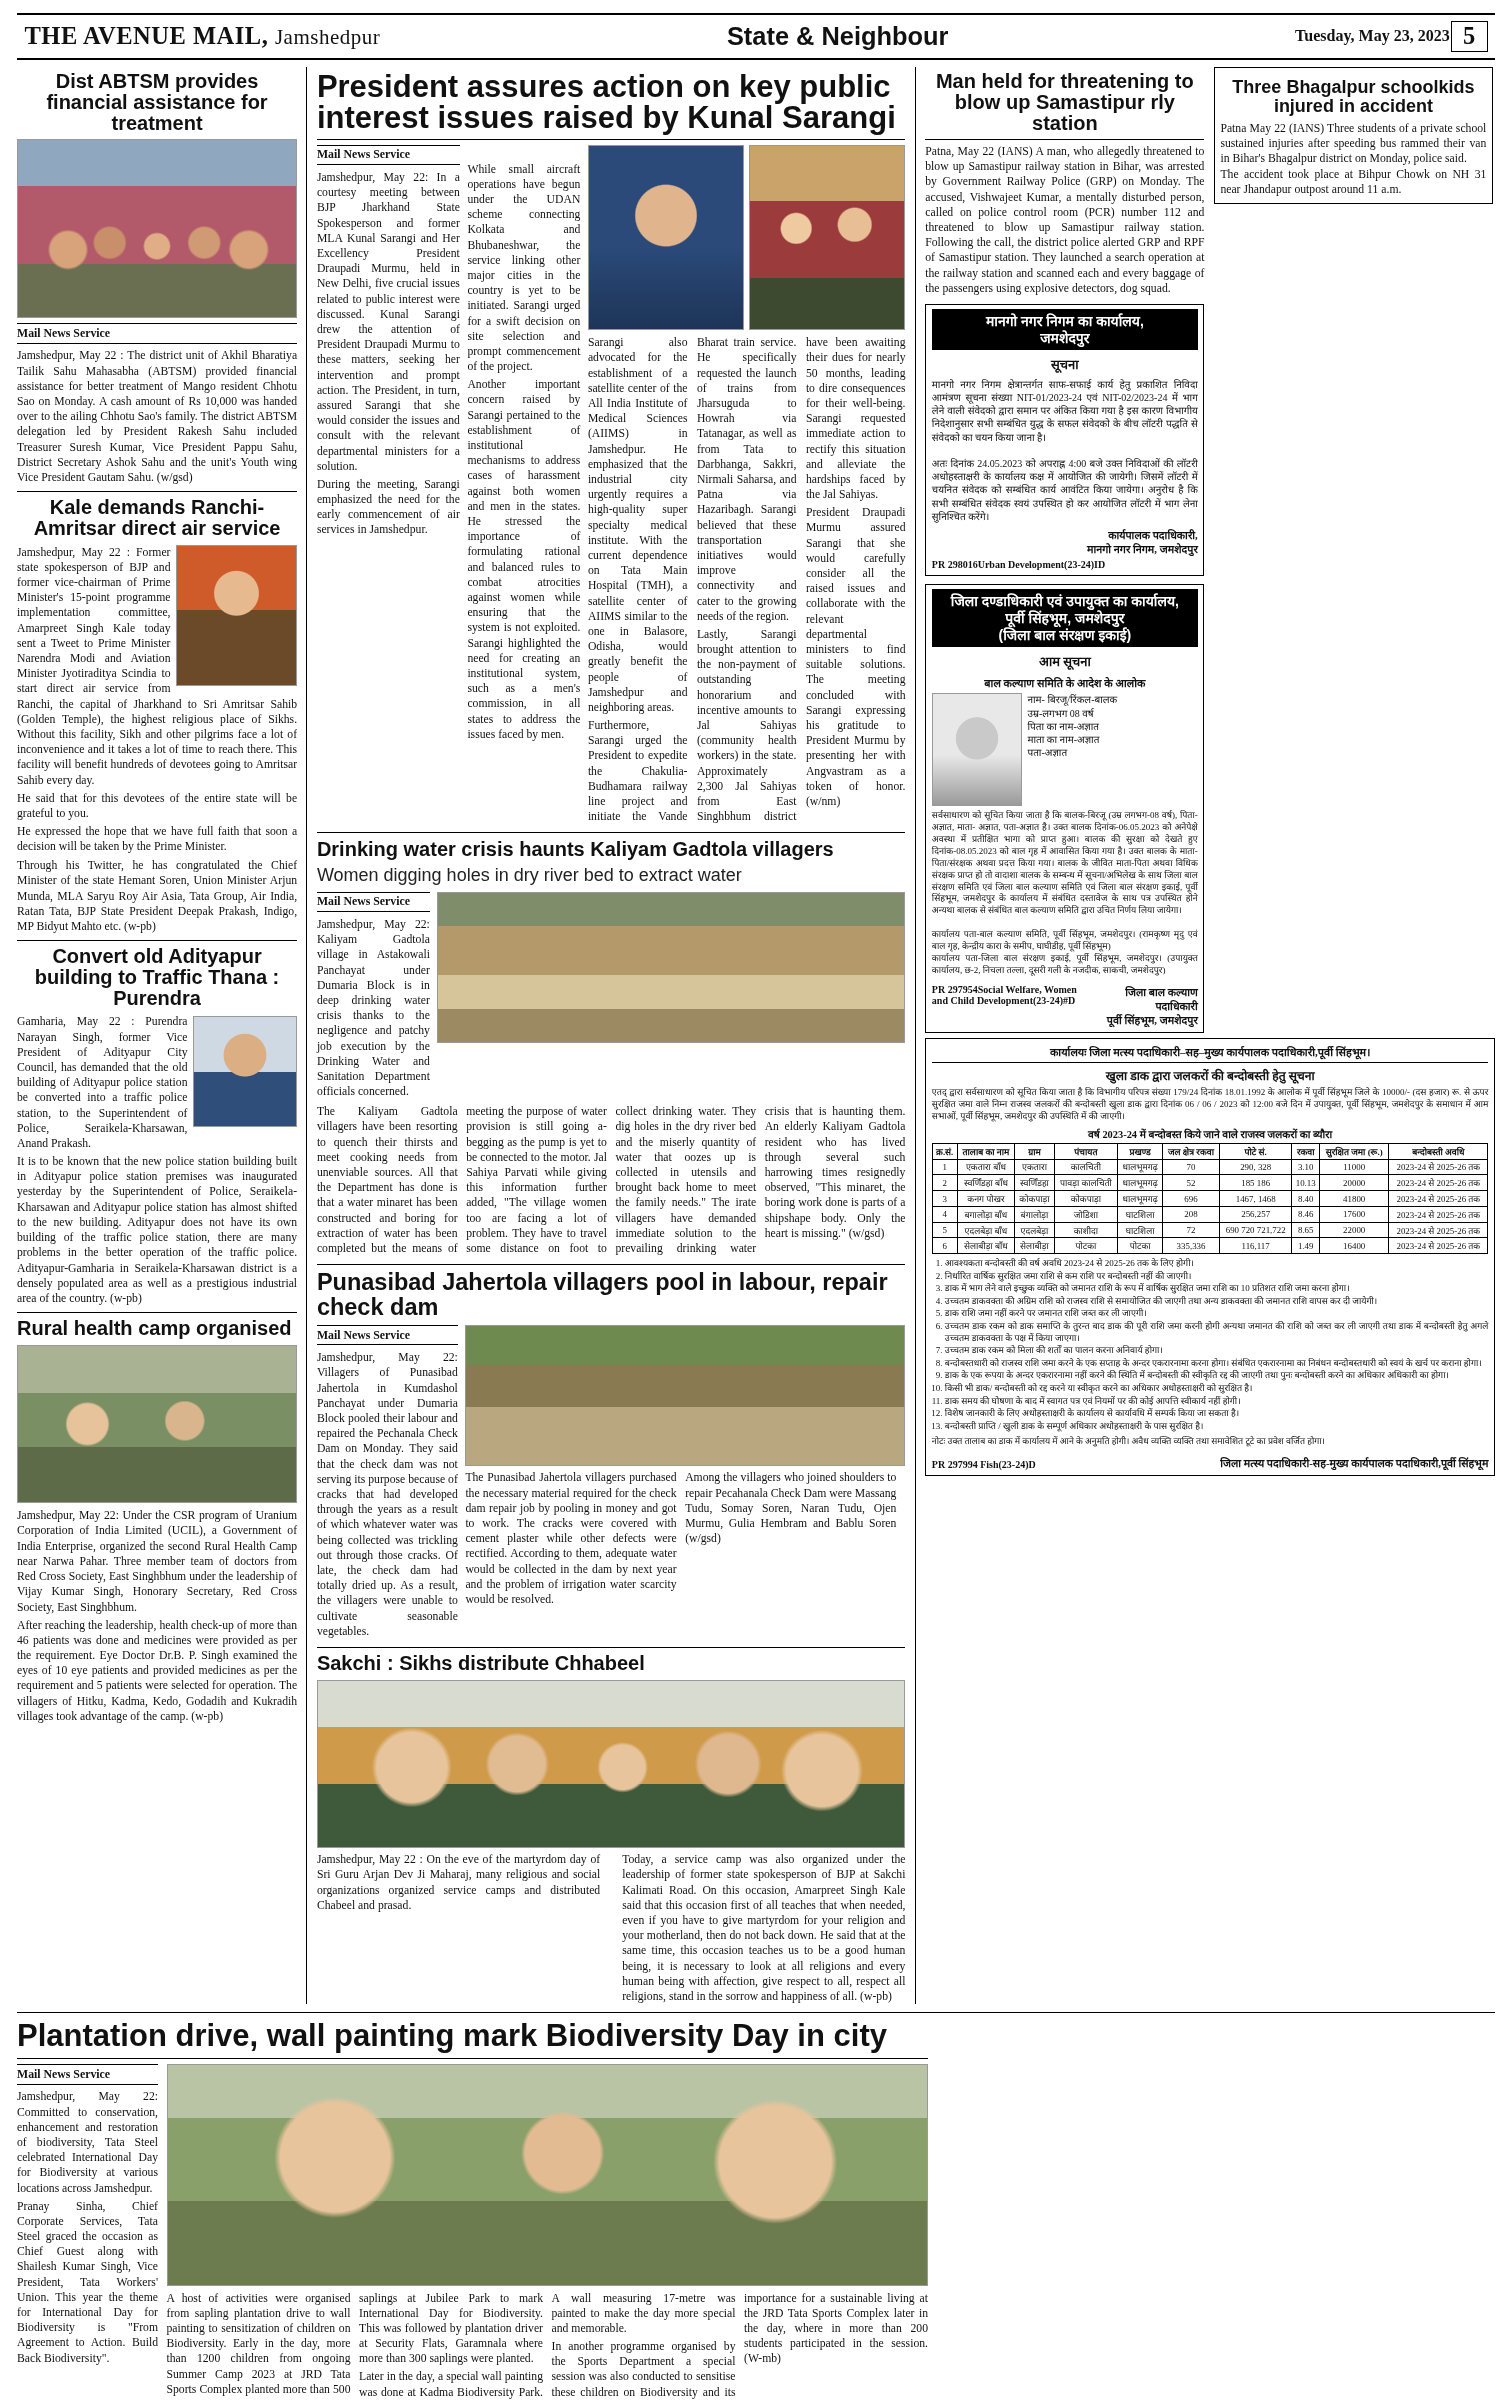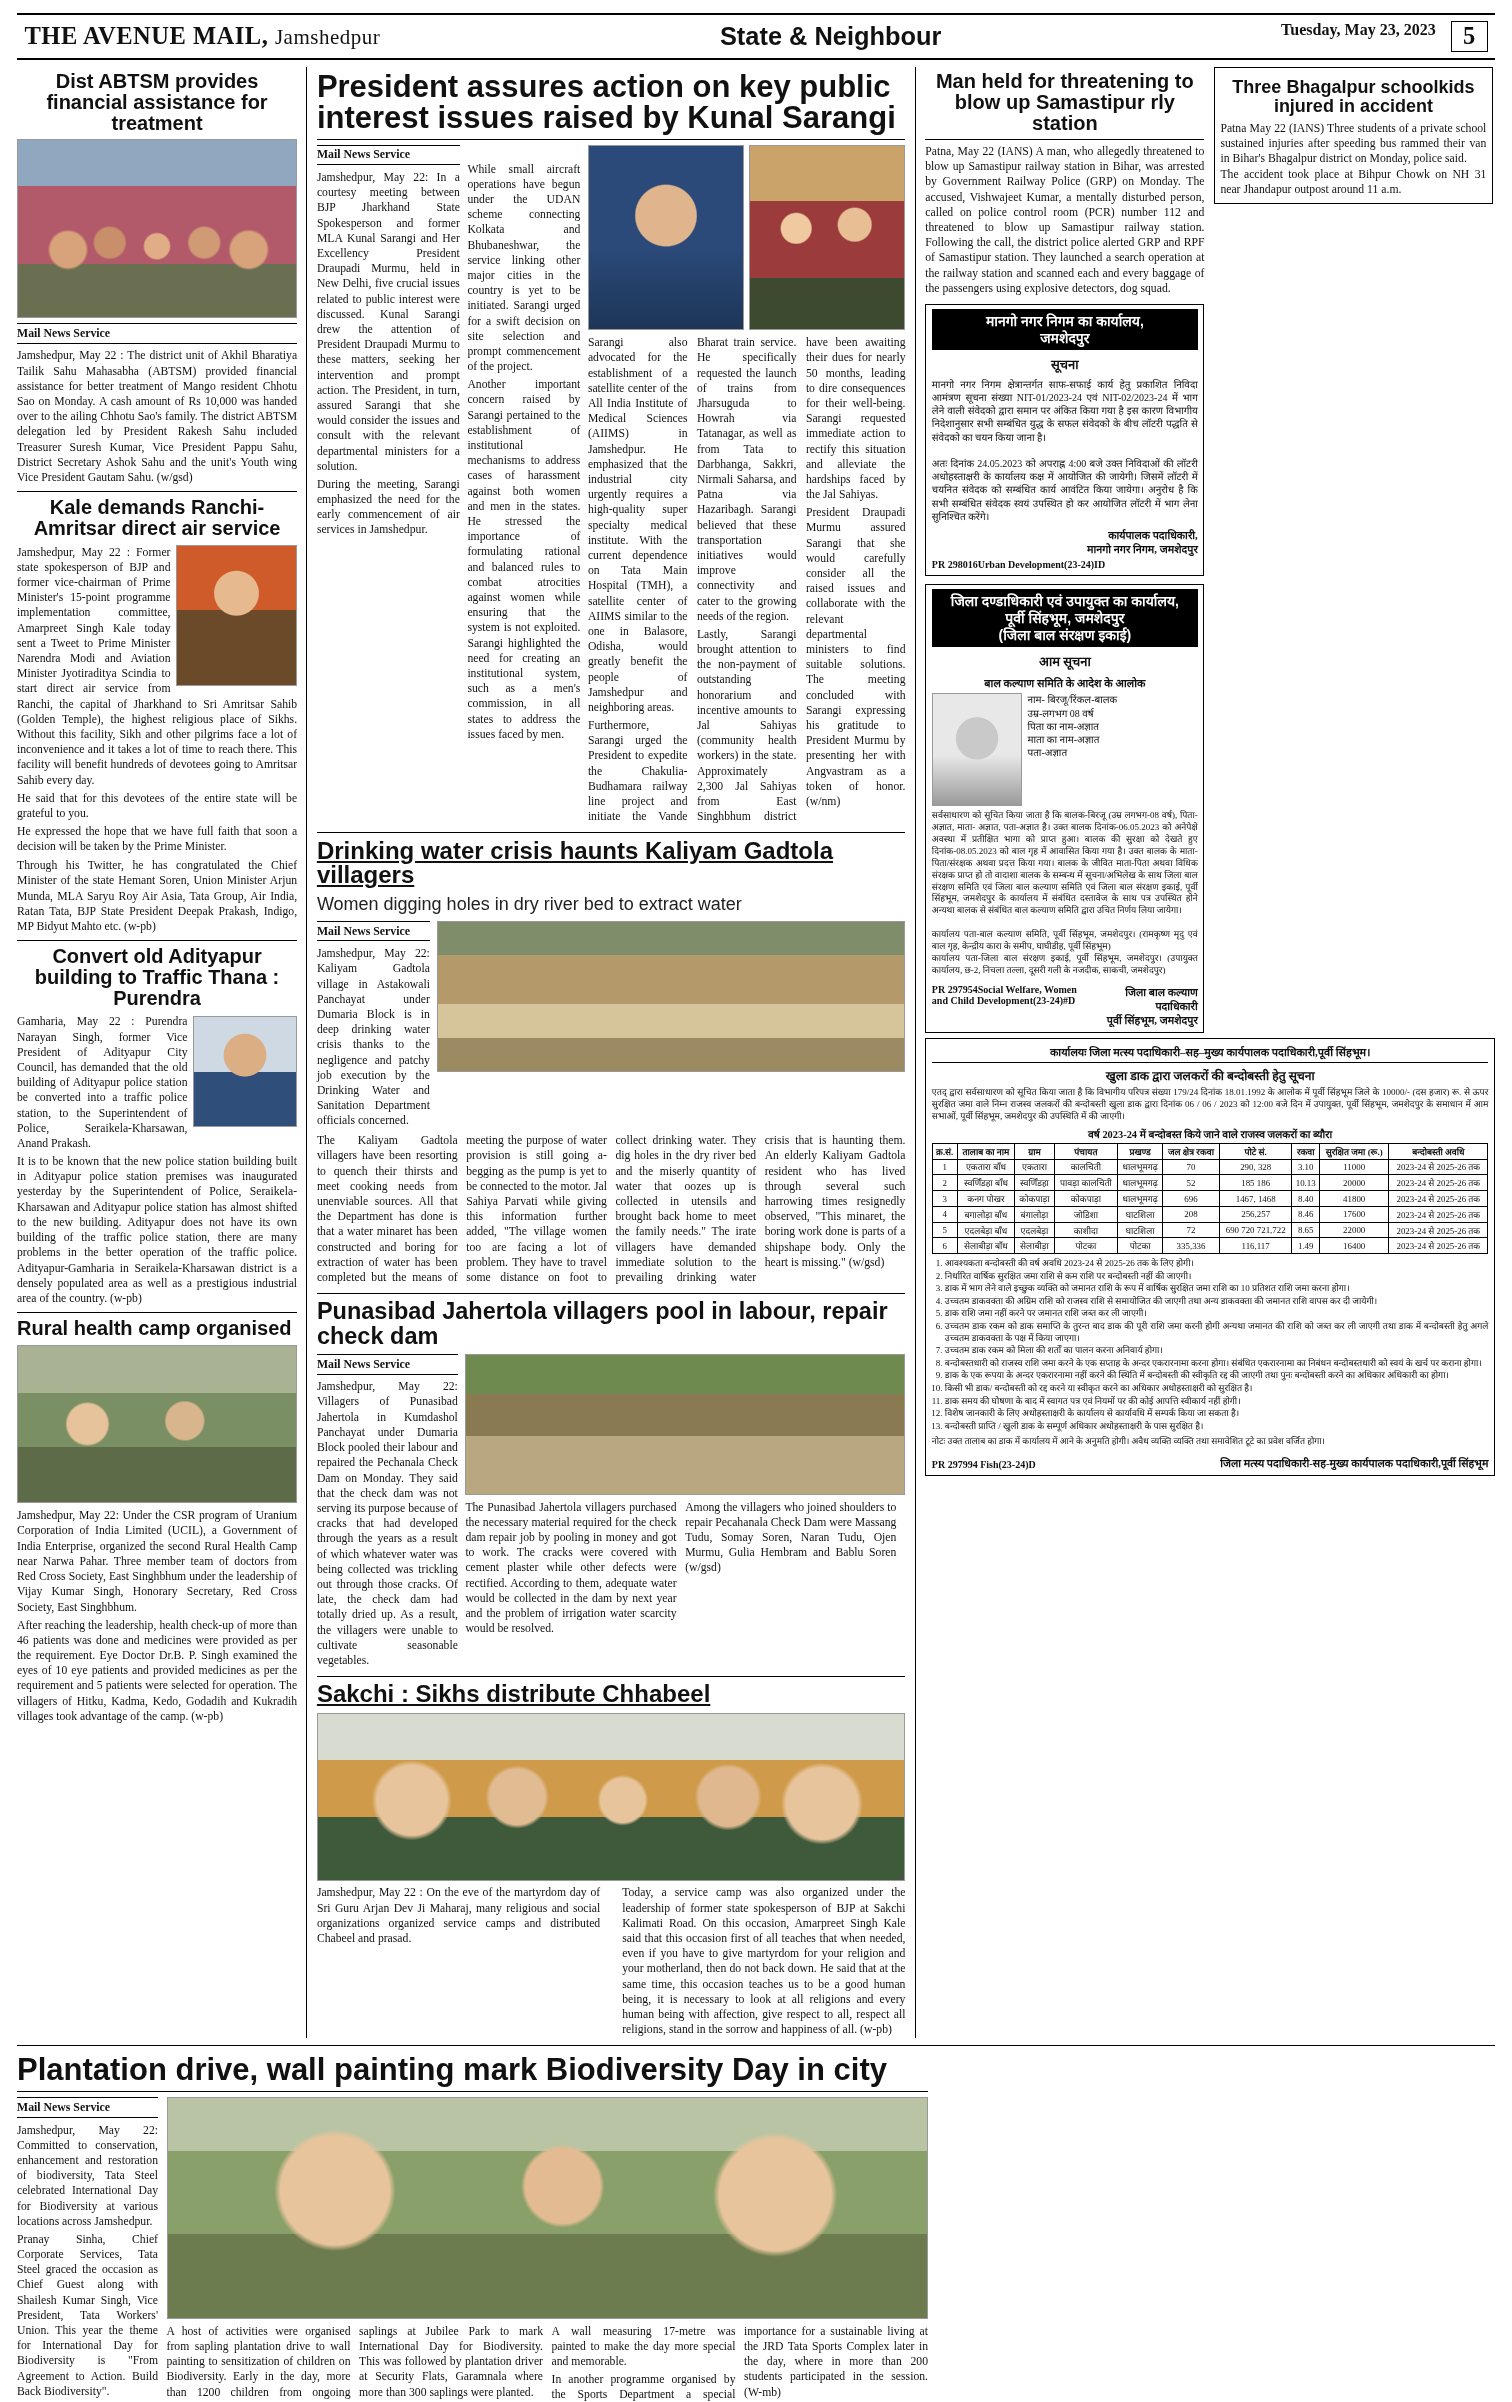--- a/index.html
+++ b/index.html
@@ -12,37 +12,37 @@
   }
   .page { position:relative; width:1512px; height:2402px; padding:13px 17px; }
 
   
   .masthead { display:flex; align-items:center; justify-content:space-between;
               border-top:2.8px solid #000; border-bottom:2.8px solid #000;
               padding:5.6px 7.5px; margin-bottom:7.5px; }
   .mh-left { font-size:24.5px; font-weight:bold; letter-spacing:0.5px; font-family:"Liberation Serif", serif; }
   .mh-left .city { font-size:21px; font-weight:normal; }
   .mh-center { font-size:25.4px; font-weight:bold; font-family:"Liberation Sans", sans-serif; }
-  .mh-right { display:flex; align-items:flex-start; gap:15px; }
+  .mh-right { display:flex; align-items:center; gap:1px; }
   .mh-date { font-size:16px; font-weight:bold; }
   .mh-pageno { border:1.9px solid #000; padding:0.9px 11.3px; font-size:24.5px; font-weight:bold; }
 
   .grid { display:flex; gap:9.4px; }
   .col { }
   .c1 { width:282px; }
   .c2 { width:603px; }
   .c3 { width:584px; }
 
   .rule-t { border-top:1.9px solid #000; }
   .vsep { border-left:0.9px solid #000; }
 
   h1.head { font-family:"Liberation Sans", sans-serif; font-weight:bold; line-height:1.04;
             margin:3.8px 0 5.6px 0; }
   .h-xl { font-size:31px; }
-  .h-lg { font-size:24px;text-decoration:underline; }
+  .h-lg { font-size:20px; }
   .h-md { font-size:23.5px; }
   .h-sm { font-size:20px; text-align:center; }
   .h-xs { font-size:18px; text-align:center; }
   .subhead { font-family:"Liberation Sans", sans-serif; font-size:18px; color:#222; margin:0 0 5.6px 0; }
 
   .byline { font-family:"Liberation Serif", serif; font-weight:bold; font-size:11.8px;
             border-top:0.9px solid #000; border-bottom:0.9px solid #000; padding:1.9px 0; margin:4.7px 0 4.7px 0; }
   .body { font-size:11.7px; line-height:1.30; text-align:justify; hyphens:auto; }
   .cols3 { column-count:3; column-gap:9.4px; }
   .cols4 { column-count:4; column-gap:8.5px; }

